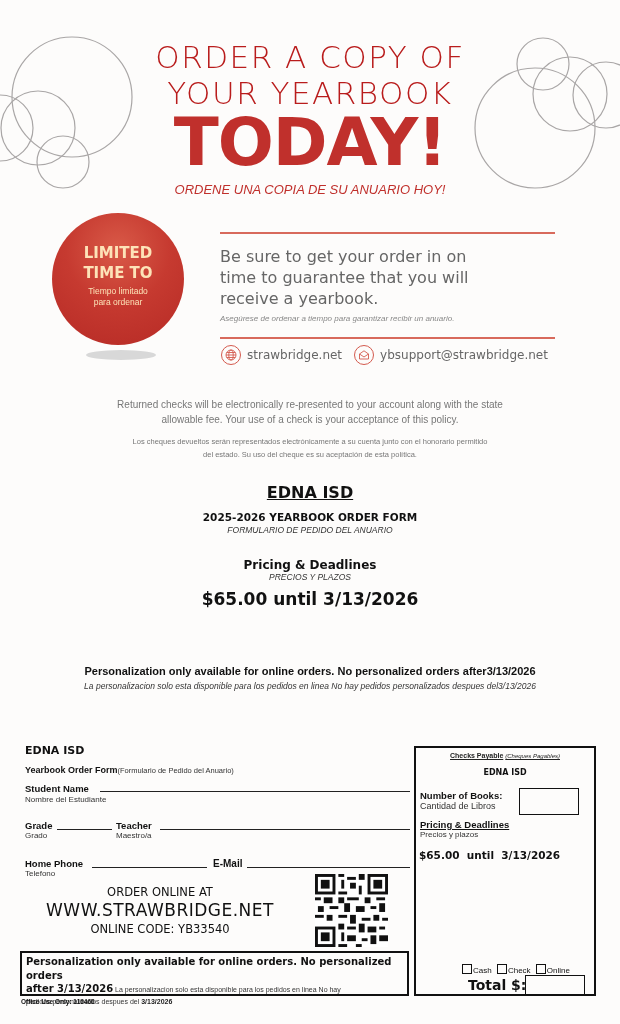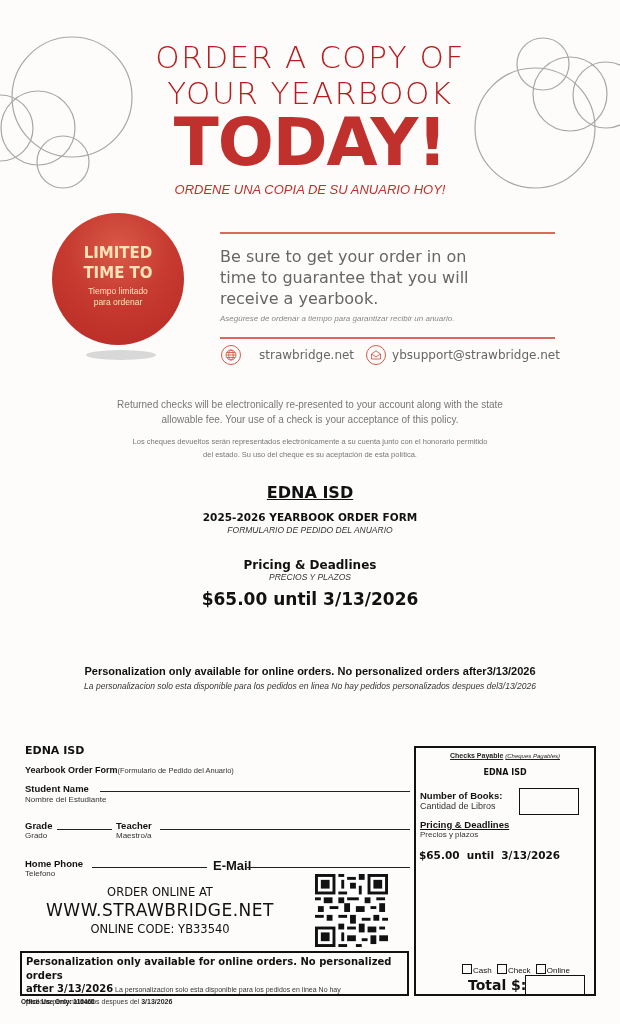--- a/index.html
+++ b/index.html
@@ -76,21 +76,21 @@
     <svg width="12" height="12" viewBox="0 0 12 12">
         <g fill="none" stroke="#d45a4e" stroke-width="0.9">
           <circle cx="6" cy="6" r="5"></circle>
           <ellipse cx="6" cy="6" rx="2.2" ry="5"></ellipse>
           <line x1="1" y1="6" x2="11" y2="6"></line>
           <line x1="1.8" y1="3.5" x2="10.2" y2="3.5"></line>
           <line x1="1.8" y1="8.5" x2="10.2" y2="8.5"></line>
         </g>
       </svg>
   </div>
-  <span class="contact" style="margin-left:18px;">strawbridge.net</span>
+  <span class="contact" style="margin-left:6px;">strawbridge.net</span>
   <div class="icon-circ" style="margin-left:12px;">
     <svg width="12" height="12" viewBox="0 0 12 12">
         <g fill="none" stroke="#d45a4e" stroke-width="0.9">
           <path d="M1.5 5 L6 1.8 L10.5 5 L10.5 10 L1.5 10 Z"></path>
           <path d="M1.5 5 L6 8 L10.5 5"></path>
         </g>
       </svg>
   </div>
   <span class="contact" style="margin-left:6px;">ybsupport@strawbridge.net</span>
 </div>
@@ -130,21 +130,21 @@
 <div class="abs form-label" style="left:25px;top:820px;font-size:9.5px;">Grade</div>
 <div class="abs line" style="left:57px;top:829px;width:55px;"></div>
 <div class="abs form-es" style="left:25px;top:831px;">Grado</div>
 <div class="abs form-label" style="left:116px;top:820px;font-size:9.5px;">Teacher</div>
 <div class="abs line" style="left:160px;top:829px;width:250px;"></div>
 <div class="abs form-es" style="left:116px;top:831px;">Maestro/a</div>
 
 <div class="abs form-label" style="left:25px;top:858px;font-size:9.5px;">Home Phone</div>
 <div class="abs line" style="left:92px;top:867px;width:115px;"></div>
 <div class="abs form-es" style="left:25px;top:869px;">Telefono</div>
-<div class="abs form-label" style="left:213px;top:858px;font-size:13px;">E-Mail</div>
+<div class="abs form-label" style="left:213px;top:858px;font-size:10px;">E-Mail</div>
 <div class="abs line" style="left:247px;top:867px;width:163px;"></div>
 
 <div class="abs center" style="left:30px;top:885px;width:260px;font-family:'DejaVu Sans',sans-serif;font-size:11.5px;color:#111;">ORDER ONLINE AT</div>
 <div class="abs center" style="left:30px;top:900px;width:260px;font-family:'DejaVu Sans',sans-serif;font-size:17px;color:#111;letter-spacing:0.5px;">WWW.STRAWBRIDGE.NET</div>
 <div class="abs center" style="left:30px;top:922px;width:260px;font-family:'DejaVu Sans',sans-serif;font-size:11.5px;color:#111;">ONLINE CODE: YB33540</div>
 
 <svg class="abs qr" viewBox="0 0 25 25">
   <rect width="25" height="25" fill="#fff"></rect>
   <g fill="#111">
     <rect x="0" y="0" width="7" height="7"></rect>

